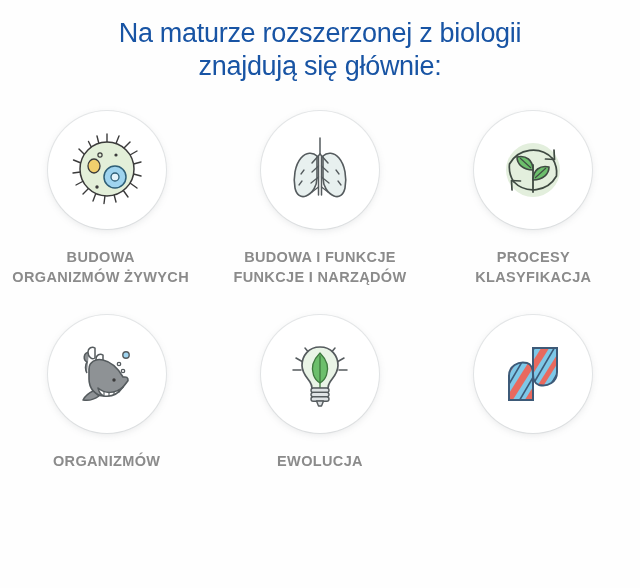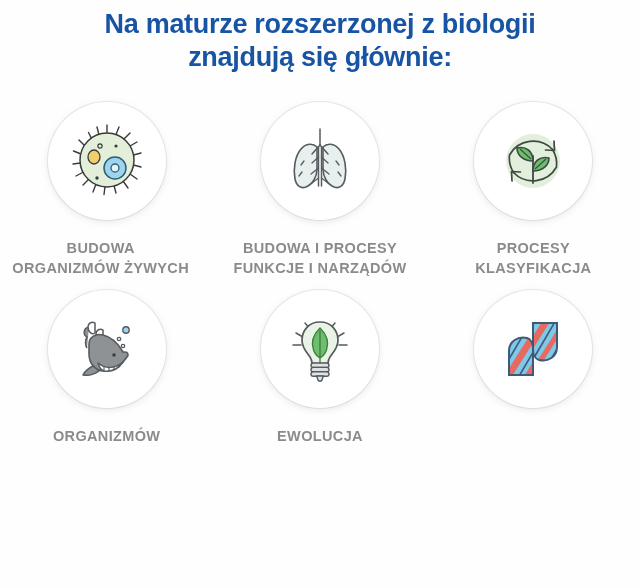--- a/index.html
+++ b/index.html
@@ -19,39 +19,39 @@
     width: 640px;
     height: 588px;
     position: relative;
     background: #fefefe;
   }
 
   
   .title {
     text-align: center;
     color: #1854a4;
-    font-weight: bold;
+    font-weight: normal;
     font-size: 27px;
     line-height: 33px;
     letter-spacing: -0.3px;
-    padding: 8px 20px 0 20px;
+    padding: 17px 20px 0 20px;
     margin: 0;
     font-family: "Liberation Sans", sans-serif;
   }
   .title-line {
     display: block;
   }
 
   
   .grid {
     margin-top: 28px;
     display: grid;
     grid-template-columns: repeat(3, 1fr);
     grid-template-rows: repeat(2, 1fr);
-    row-gap: 12px;
+    row-gap: 28px;
   }
 
   .cell {
     display: flex;
     flex-direction: column;
     align-items: center;
   }
 
   .circle {
     width: 118px;
@@ -164,21 +164,21 @@
               <path d="M41.5 57 L48 62"></path>
               <path d="M24 40 L21 44"></path>
               <path d="M22 51 L19 55"></path>
               <path d="M56 40 L59 44"></path>
               <path d="M58 51 L61 55"></path>
             </g>
           </svg>
         </span>
       </div>
       <div class="label">
-        <span>BUDOWA I PROCESY</span>
+        <span>BUDOWA I FUNKCJE</span>
         <span>FUNKCJE I NARZĄDÓW</span>
       </div>
     </div>
 
     <div class="cell cell-3">
       <div class="circle">
         <span>
           <svg width="80" height="80" viewBox="0 0 80 80">
             <circle cx="40" cy="40" r="27" fill="#e3efdd"></circle>
             <g fill="none" stroke="#3f4a42" stroke-width="1.7" stroke-linecap="round">

